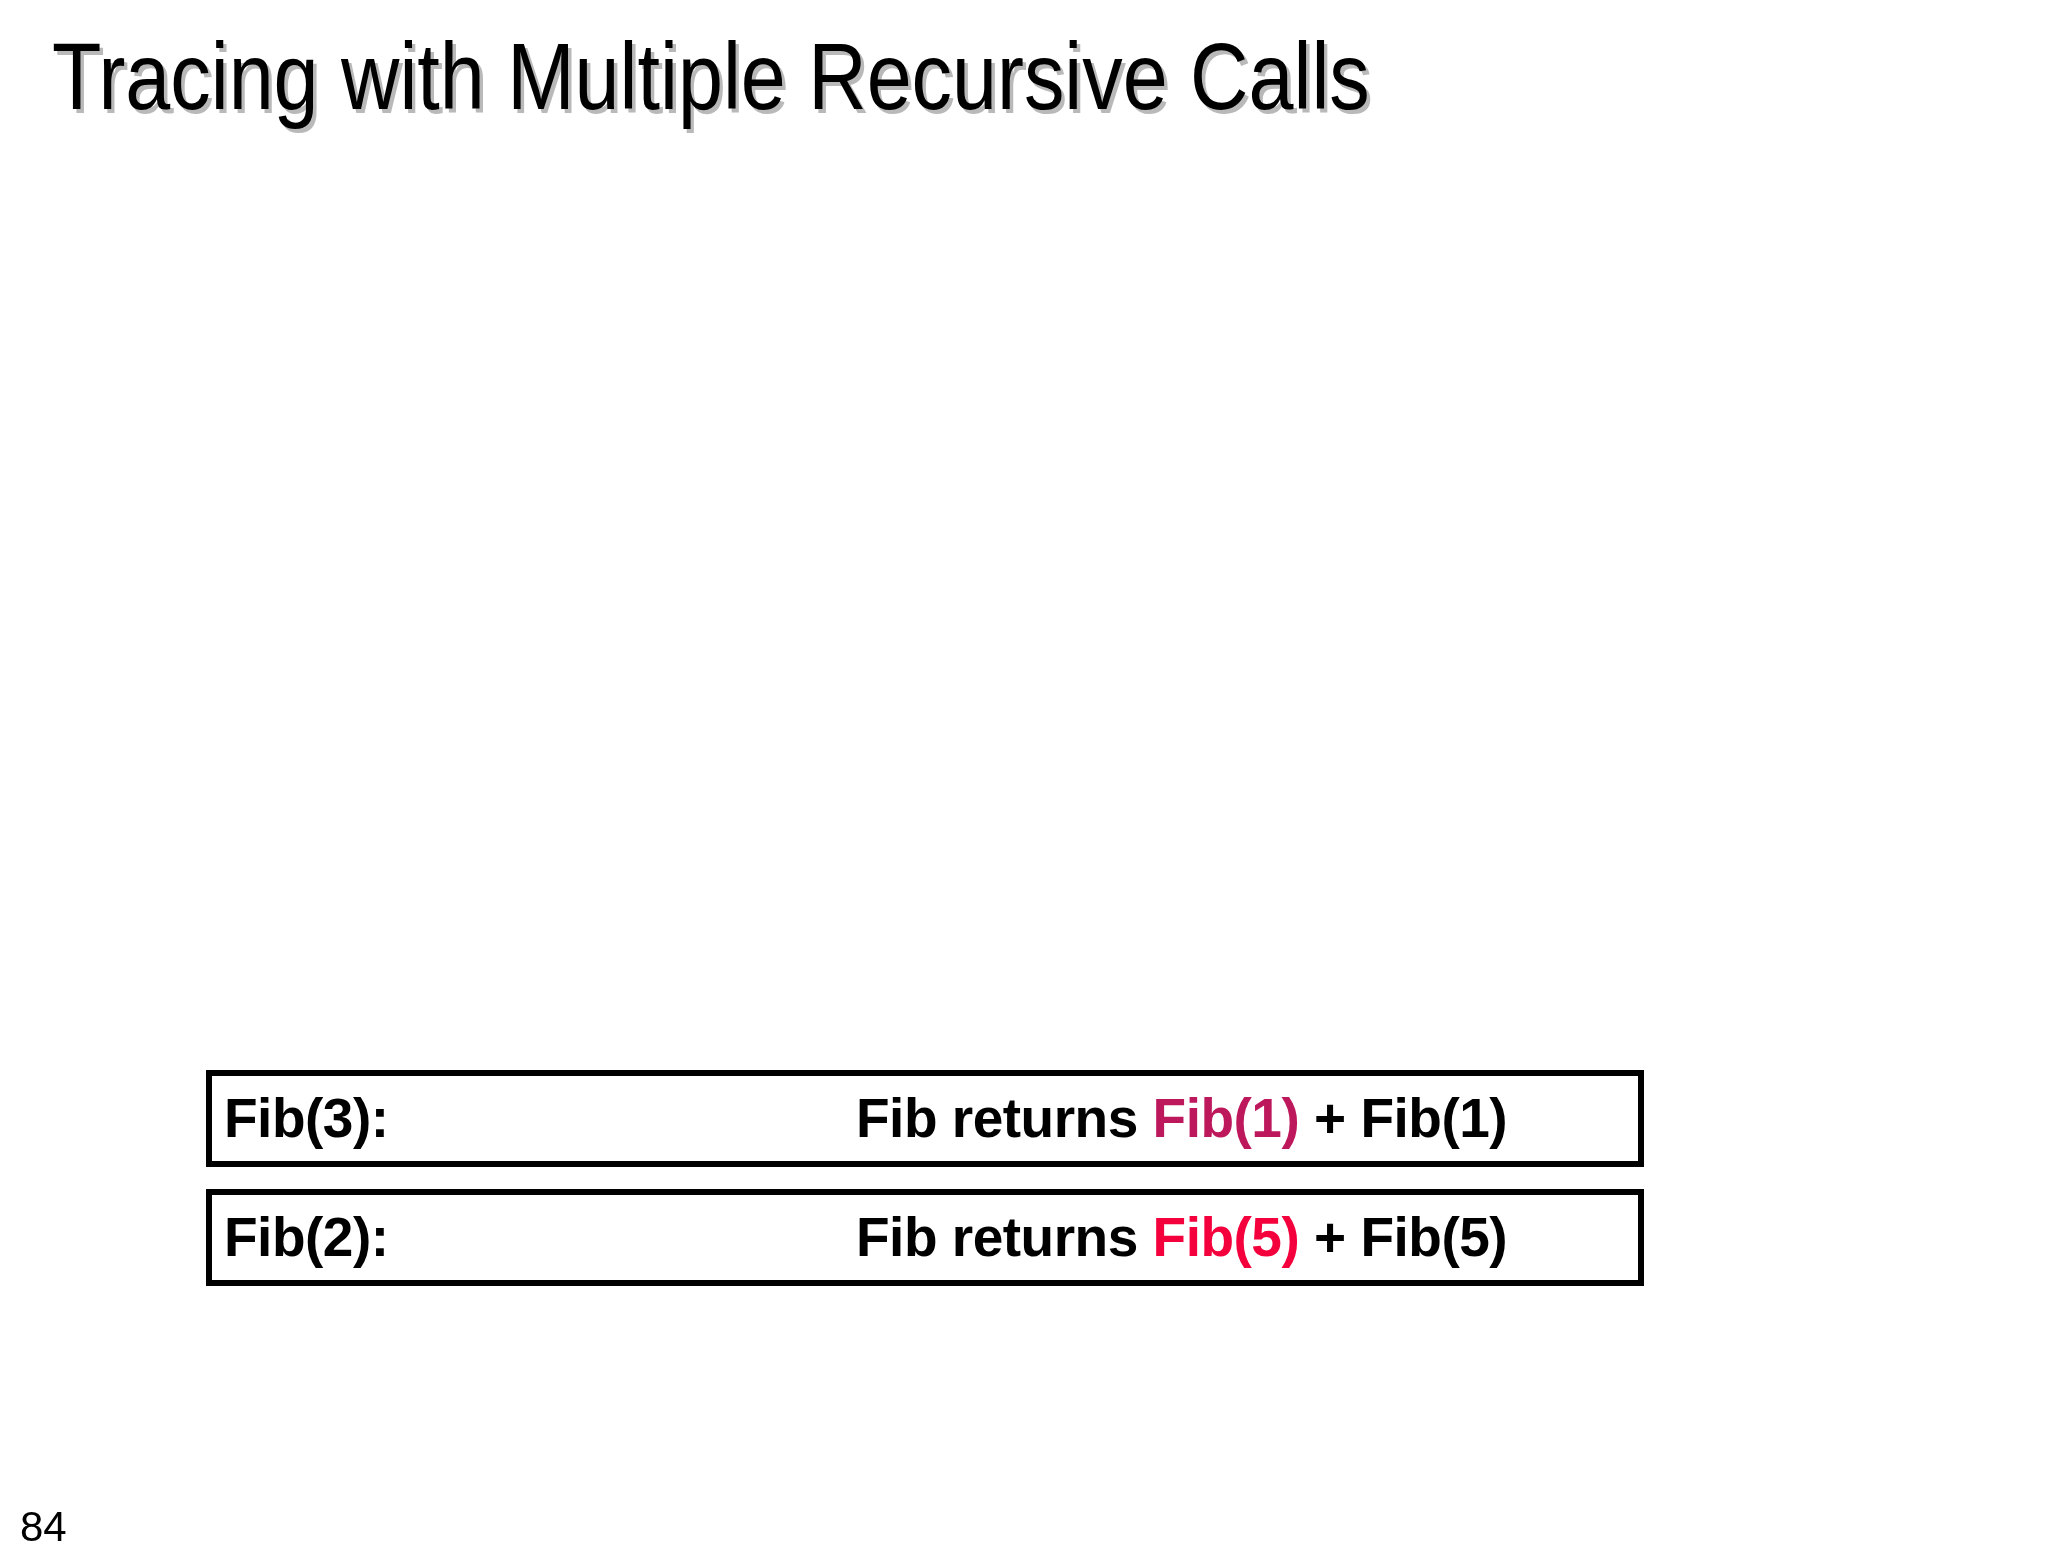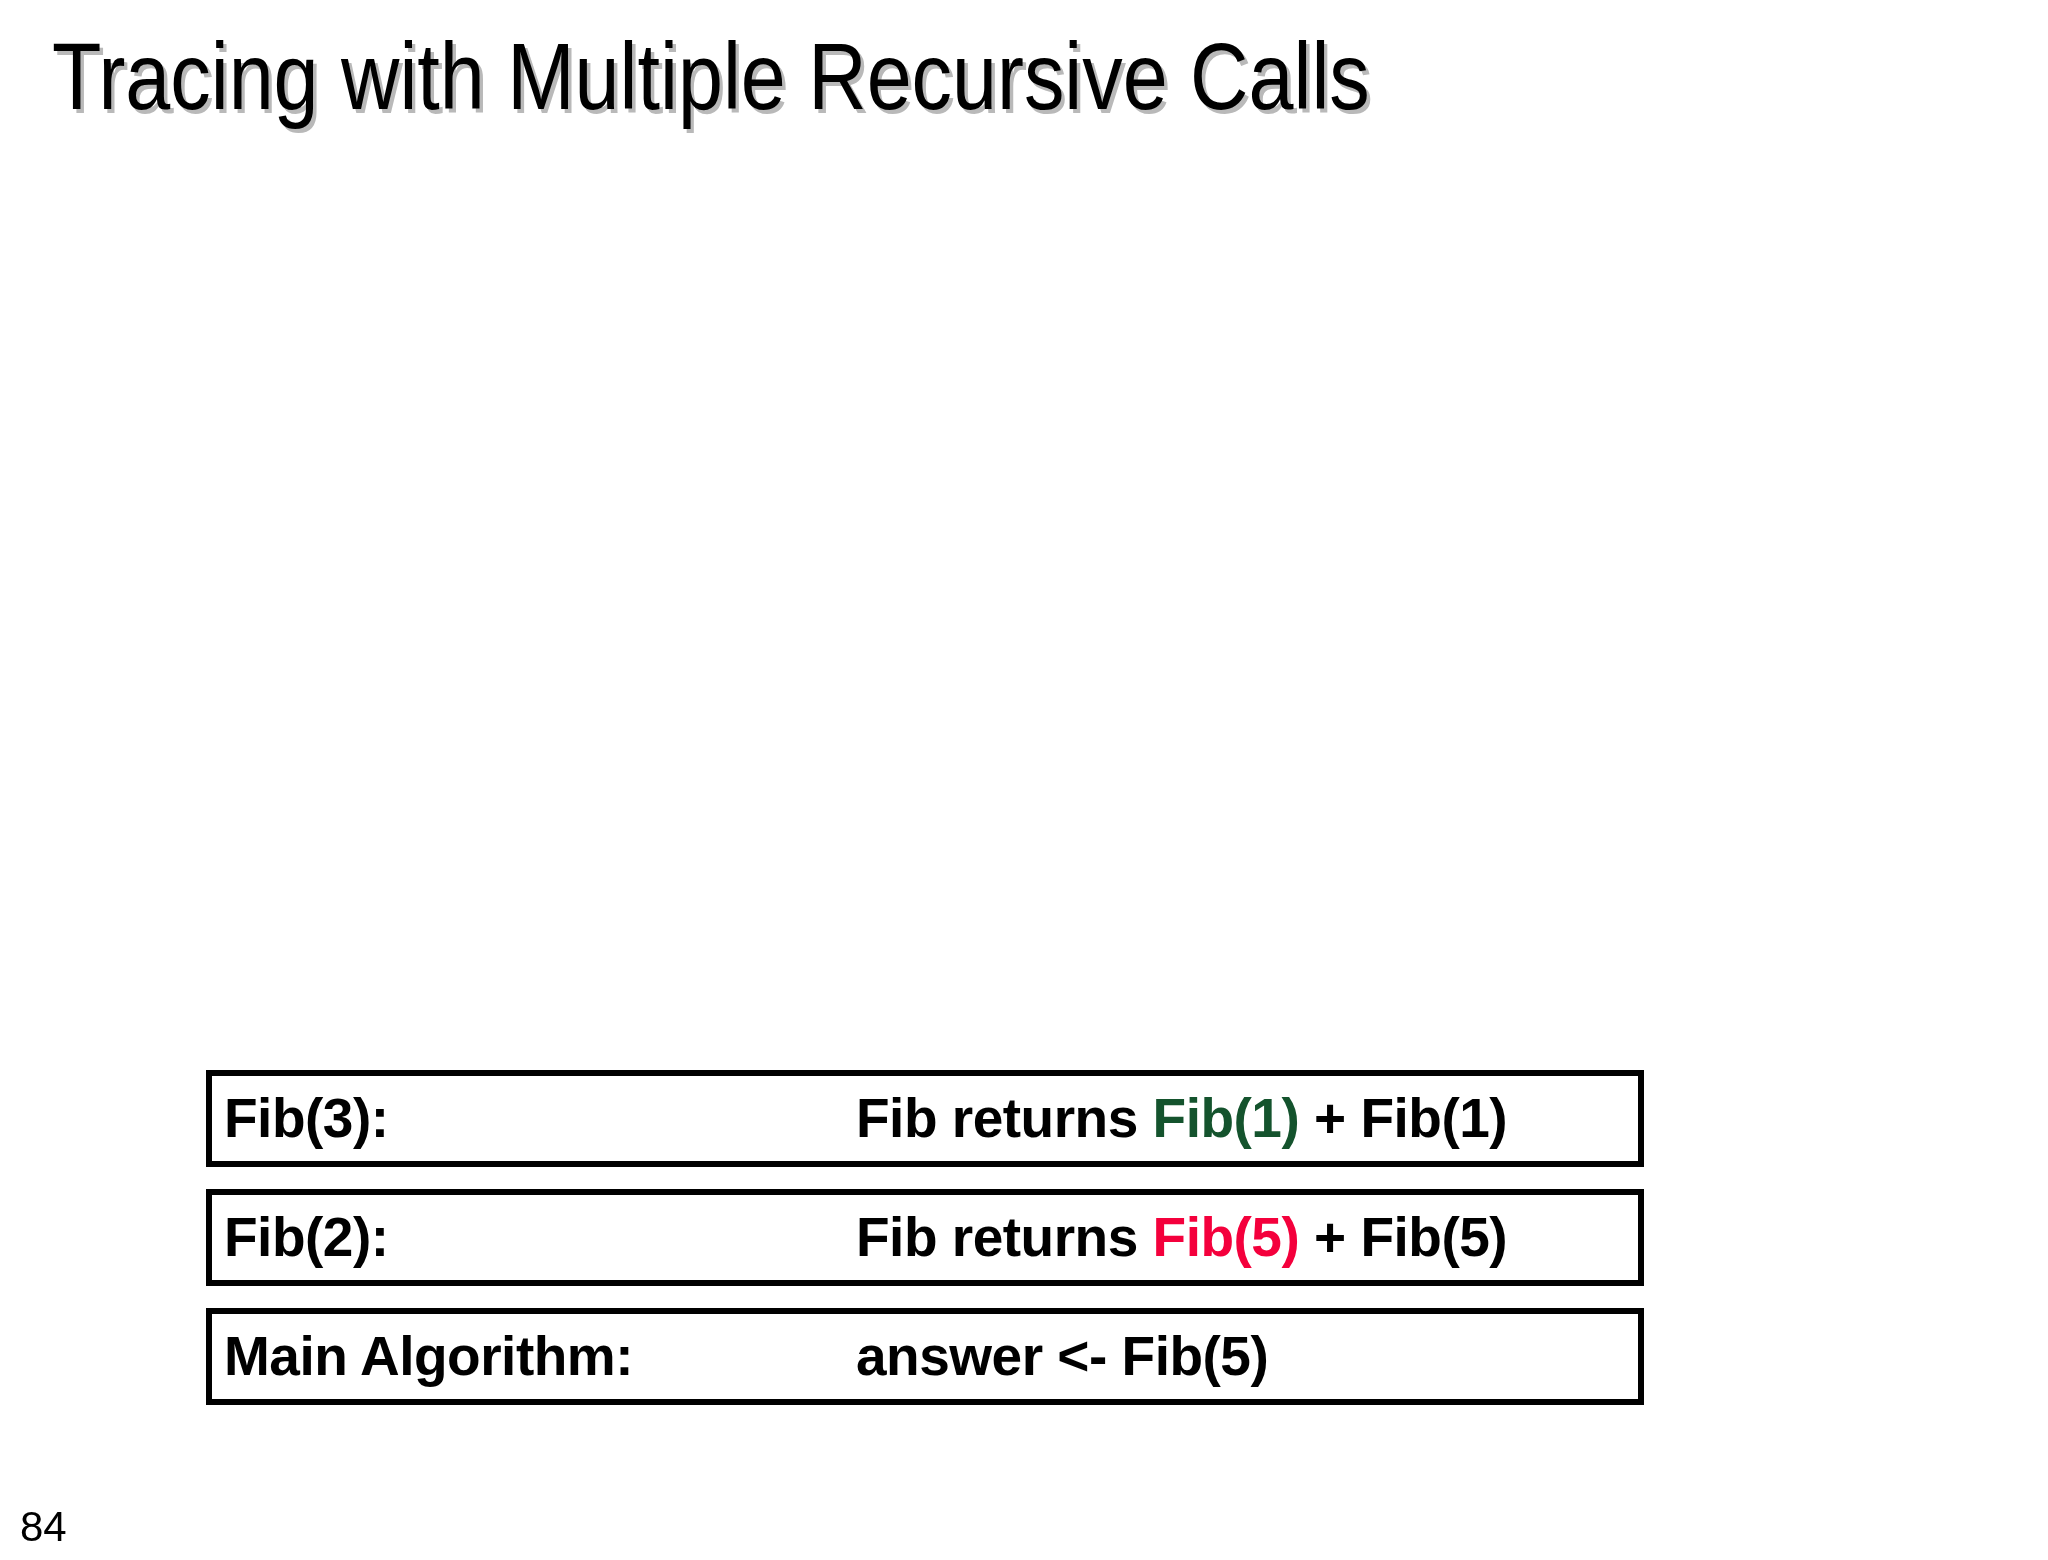--- a/index.html
+++ b/index.html
@@ -83,21 +83,21 @@
     font-weight: bold;
     color: #000000;
     white-space: nowrap;
     position: absolute;
     left: 644px;
     top: 50%;
     transform: translateY(-52%);
     letter-spacing: -0.5px;
   }
 
-  .hl-blue { color: #14532d; text-align: center; }
+  .hl-blue { color: #be185d; text-align: center; }
   .hl-red  { color: #f4003c; }
 
   
   .page-number {
     position: absolute;
     left: 20px;
     bottom: 12px;
     font-size: 42px;
     font-weight: 400;
     color: #000000;
@@ -117,22 +117,18 @@
     <div class="frame">
       <span class="frame-label">Fib(3):</span>
       <span class="frame-body"><span>Fib returns </span><span class="hl-blue">Fib(1)</span><span> + Fib(1)</span></span>
     </div>
 
     <div class="frame">
       <span class="frame-label">Fib(2):</span>
       <span class="frame-body"><span>Fib returns </span><span class="hl-red">Fib(5)</span><span> + Fib(5)</span></span>
     </div>
 
-    <div class="frame">
-      <span class="frame-label">Main Algorithm:</span>
-      <span class="frame-body"><span>answer &lt;- Fib(5)</span><span></span><span></span></span>
-    </div>
 
   </div>
 
   <div class="page-number">84</div>
 
 </div>
 
 </body></html>

